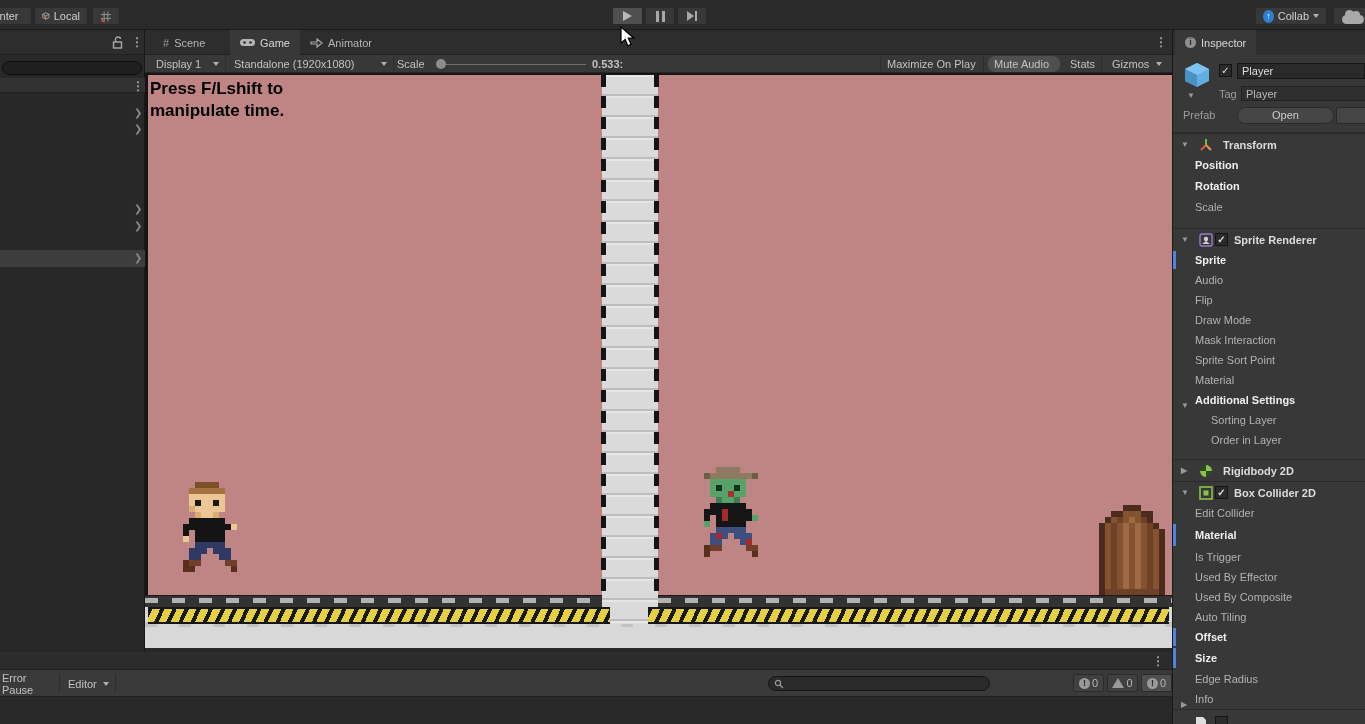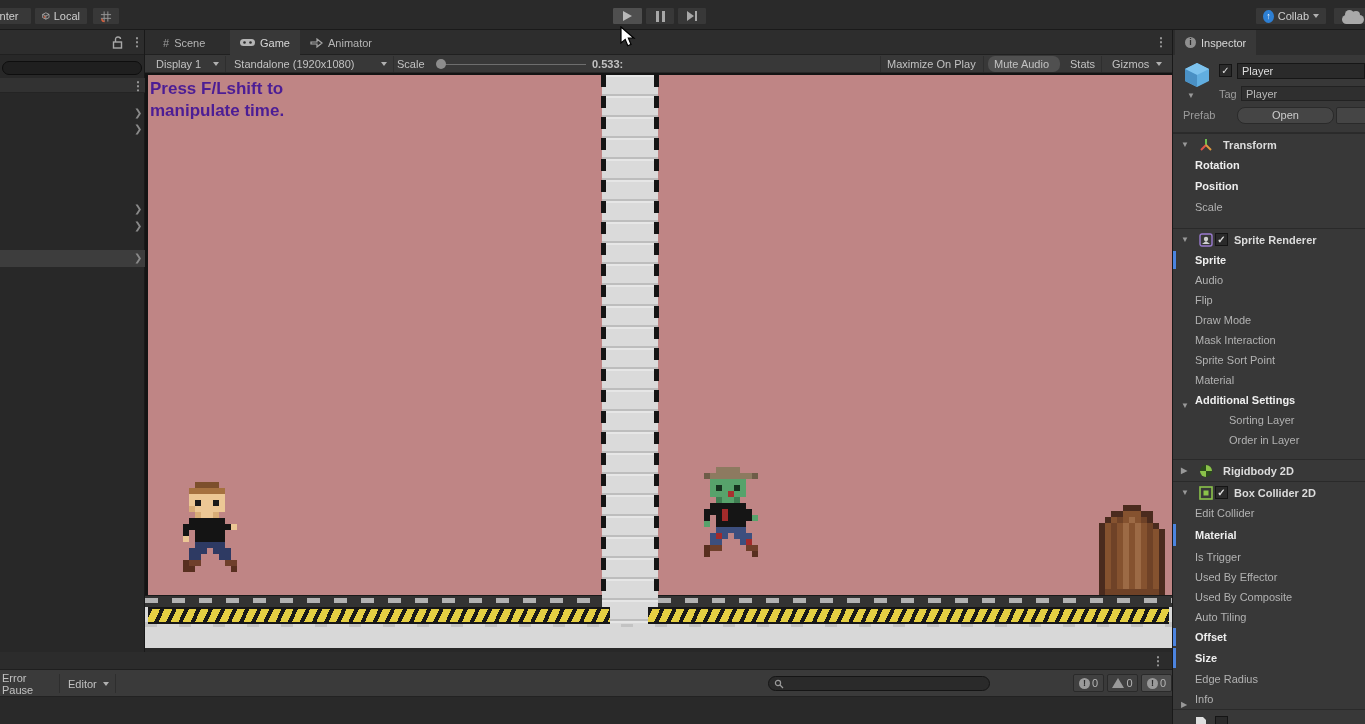--- a/index.html
+++ b/index.html
@@ -38,21 +38,21 @@
   
   #gametoolbar { position:absolute; left:145px; top:55px; width:1027px; height:18px; background:#383838; border-bottom:1px solid #272727; }
   .gbtn { position:absolute; top:1px; height:16px; display:flex; align-items:center; gap:4px; padding:5px 6px; color:#c2c2c2; border-right:1px solid #2e2e2e; }
   .gbtn.toggled { background:#505050; border-radius:7px; border-right:none; }
   .slider-track { position:absolute; top:9px; height:1px; background:#6e6e6e; }
   .slider-thumb { position:absolute; top:4px; width:10px; height:10px; border-radius:50%; background:#8d8d8d; }
   
   #gamecanvas { position:absolute; left:145px; top:73px; width:1027px; height:575px; background:#bf8585; overflow:hidden; }
   #gamecanvas .wall-l { position:absolute; left:0; top:0; width:3px; height:100%; background:#141414; }
   #gamecanvas .wall-t { position:absolute; left:0; top:0; width:100%; height:2px; background:#141414; }
-  .hint { position:absolute; left:5px; top:5px; color:#4c1d95; font-size:17px; font-weight:bold; line-height:22px; }
+  .hint { position:absolute; left:5px; top:5px; color:#000000; font-size:17px; font-weight:bold; line-height:22px; }
   .pillar { position:absolute; left:457px; top:2px; width:56px; height:549px; background:
     repeating-linear-gradient(180deg,#e6e6e6 0 2px,#dadada 2px 19px,#bdbdbd 19px 21px); }
   .pillar .dash-l, .pillar .dash-r { position:absolute; top:0; width:5px; height:520px;
     background:repeating-linear-gradient(180deg,#141414 0 12px, transparent 12px 21px); }
   .pillar .dash-l { left:-1px; } .pillar .dash-r { right:-1px; }
   .strip-dark { position:absolute; left:0; top:522px; width:1027px; height:12px; background:#333;
     border-top:1px solid #1a1a1a; }
   .strip-dark:before { content:""; position:absolute; left:0; top:2px; width:100%; height:5px;
     background:repeating-linear-gradient(90deg,#c9c9c9 0 13px, transparent 13px 27px); opacity:.85; }
   .floor { position:absolute; left:0; top:534px; width:1027px; height:41px; background:#d8d8d8; }
@@ -81,21 +81,21 @@
   .ihead { position:relative; height:78px; border-bottom:1px solid #2b2b2b; }
   .namefield { position:absolute; left:64px; top:8px; width:128px; height:16px; background:#2a2a2a; border:1px solid #161616; color:#dedede; padding:1px 4px; }
   .tagfield { position:absolute; left:68px; top:31px; width:130px; height:15px; background:#2f2f2f; border:1px solid #222; color:#b8b8b8; padding:1px 4px; }
   .openbtn { position:absolute; left:64px; top:52px; width:97px; height:17px; background:#454545; border:1px solid #2a2a2a; border-radius:8px; color:#ccc; text-align:center; line-height:15px; }
   .openbtn2 { position:absolute; left:163px; top:52px; width:34px; height:17px; background:#454545; border:1px solid #2a2a2a; border-radius:2px; }
   .chk { position:relative; width:13px; height:13px; background:#2a2a2a; border:1px solid #141414; color:#e0e0e0; font-size:10px; line-height:12px; text-align:center; }
   .comp-header { position:relative; height:22px; border-top:1px solid #2a2a2a; display:flex; align-items:center; font-weight:bold; color:#dcdcdc; }
   .fold { position:absolute; left:8px; color:#999; font-size:8px; }
   .irow { position:relative; height:20px; line-height:20px; padding-left:22px; color:#b2b2b2; }
   .irow.bold { color:#eeeeee; font-weight:bold; }
-  .irow.indent { padding-left:56px; }
+  .irow.indent { padding-left:38px; }
   .irow .bluebar { position:absolute; left:0; top:1px; width:3px; height:18px; background:#4c84e0; }
   .irow .fold { left:8px; top:6px; }
   .spacer10 { height:10px; } .spacer9 { height:9px; }
   .partial-comp { position:relative; height:20px; border-top:1px solid #2a2a2a; background:#383838; }
   
   #cursor { position:absolute; left:620px; top:26px; z-index:200; }
 </style>
 </head>
 <body>
 
@@ -614,22 +614,22 @@
 
     <div class="comp-header">
       <span class="fold">▼</span>
       <svg class="abs" style="left:26px;" width="14" height="14" viewBox="0 0 14 14">
         <path d="M7 7 L7 1" stroke="#6fbf4f" stroke-width="2"></path>
         <path d="M7 7 L2 12" stroke="#e0564a" stroke-width="2"></path>
         <path d="M7 7 L12 12" stroke="#e09a3f" stroke-width="2"></path>
       </svg>
       <span style="margin-left:50px;">Transform</span>
     </div>
+    <div class="irow bold" style="height:21px;line-height:21px;"><span>Position</span></div>
     <div class="irow bold" style="height:21px;line-height:21px;"><span>Rotation</span></div>
-    <div class="irow bold" style="height:21px;line-height:21px;"><span>Position</span></div>
     <div class="irow" style="height:21px;line-height:21px;"><span>Scale</span></div>
     <div class="spacer10"></div>
 
     <div class="comp-header">
       <span class="fold">▼</span>
       <svg class="abs" style="left:26px;" width="14" height="14" viewBox="0 0 14 14">
         <rect x="1" y="1" width="12" height="12" rx="2" fill="none" stroke="#9a7ad0" stroke-width="1.4"></rect>
         <circle cx="7" cy="6" r="2.2" fill="#cfcfcf"></circle>
           <path d="M3 11 L7 8 L11 11 Z" fill="#cfcfcf"></path>
       </svg>

